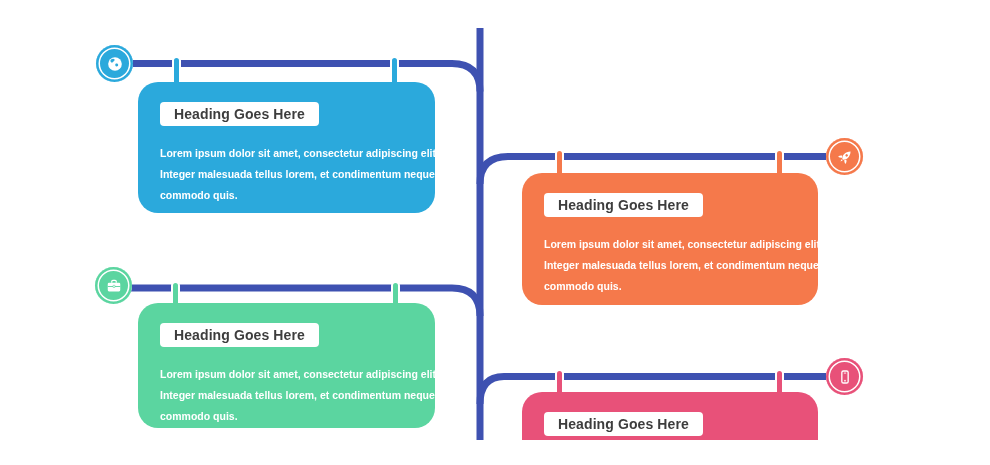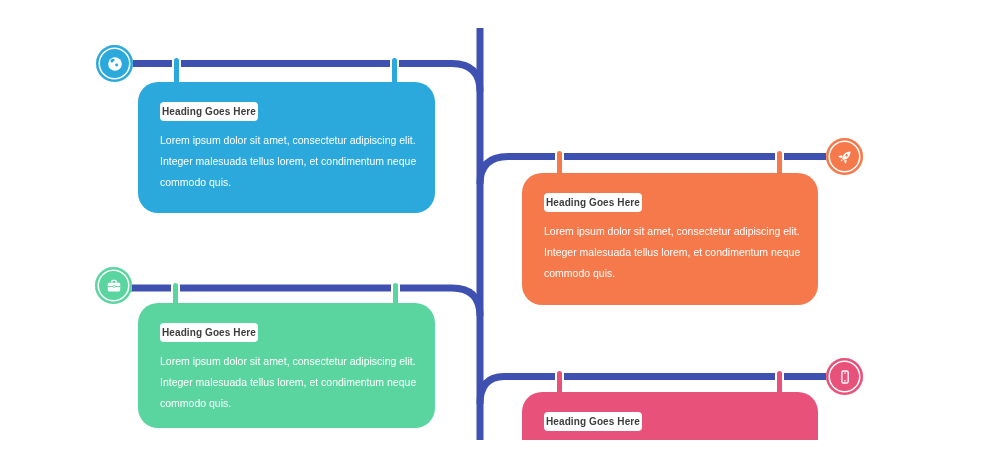--- a/index.html
+++ b/index.html
@@ -15,24 +15,24 @@
   .card--orange{background:#F5794B;}
   .card--green{background:#5BD5A0;}
   .card--pink{background:#E85179;}
   .card1{left:138px;top:82px;width:297px;height:131px;}
   .card2{left:522px;top:173px;width:296px;height:132px;}
   .card3{left:138px;top:303px;width:297px;height:125px;}
   .card4{left:522px;top:392px;width:296px;height:48px;border-radius:20px 20px 0 0;}
 
   .badge{
     position:absolute;left:22px;top:20px;background:#ffffff;border-radius:4px;
-    padding:4px 2px;font-size:10px;font-weight:bold;color:#3D3D3D;
+    padding:4px 14px;font-size:14px;font-weight:bold;color:#3D3D3D;
     white-space:nowrap;letter-spacing:.1px;
   }
-  .body-text{position:absolute;left:22px;top:48px;color:#ffffff;font-size:10.5px;}
+  .body-text{position:absolute;left:22px;top:61px;color:#ffffff;font-size:10.5px;font-weight:bold;}
   .body-text div{line-height:21px;white-space:nowrap;}
 
   .pin{
     position:absolute;width:9px;height:34px;border-radius:6px;
     border:2px solid #ffffff;box-sizing:border-box;
   }
   .pin--cyan{background:#2BA9DC;}
   .pin--orange{background:#F5794B;}
   .pin--green{background:#5BD5A0;}
   .pin--pink{background:#E85179;}

